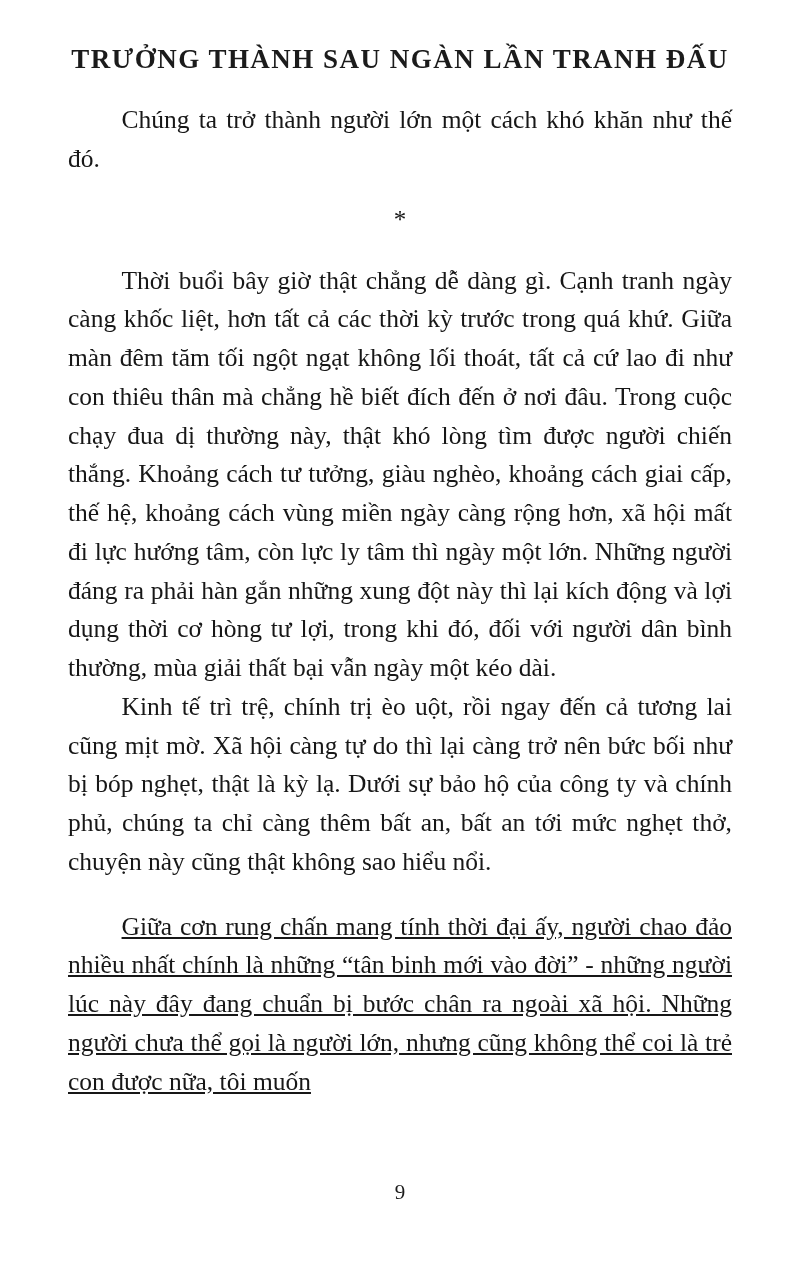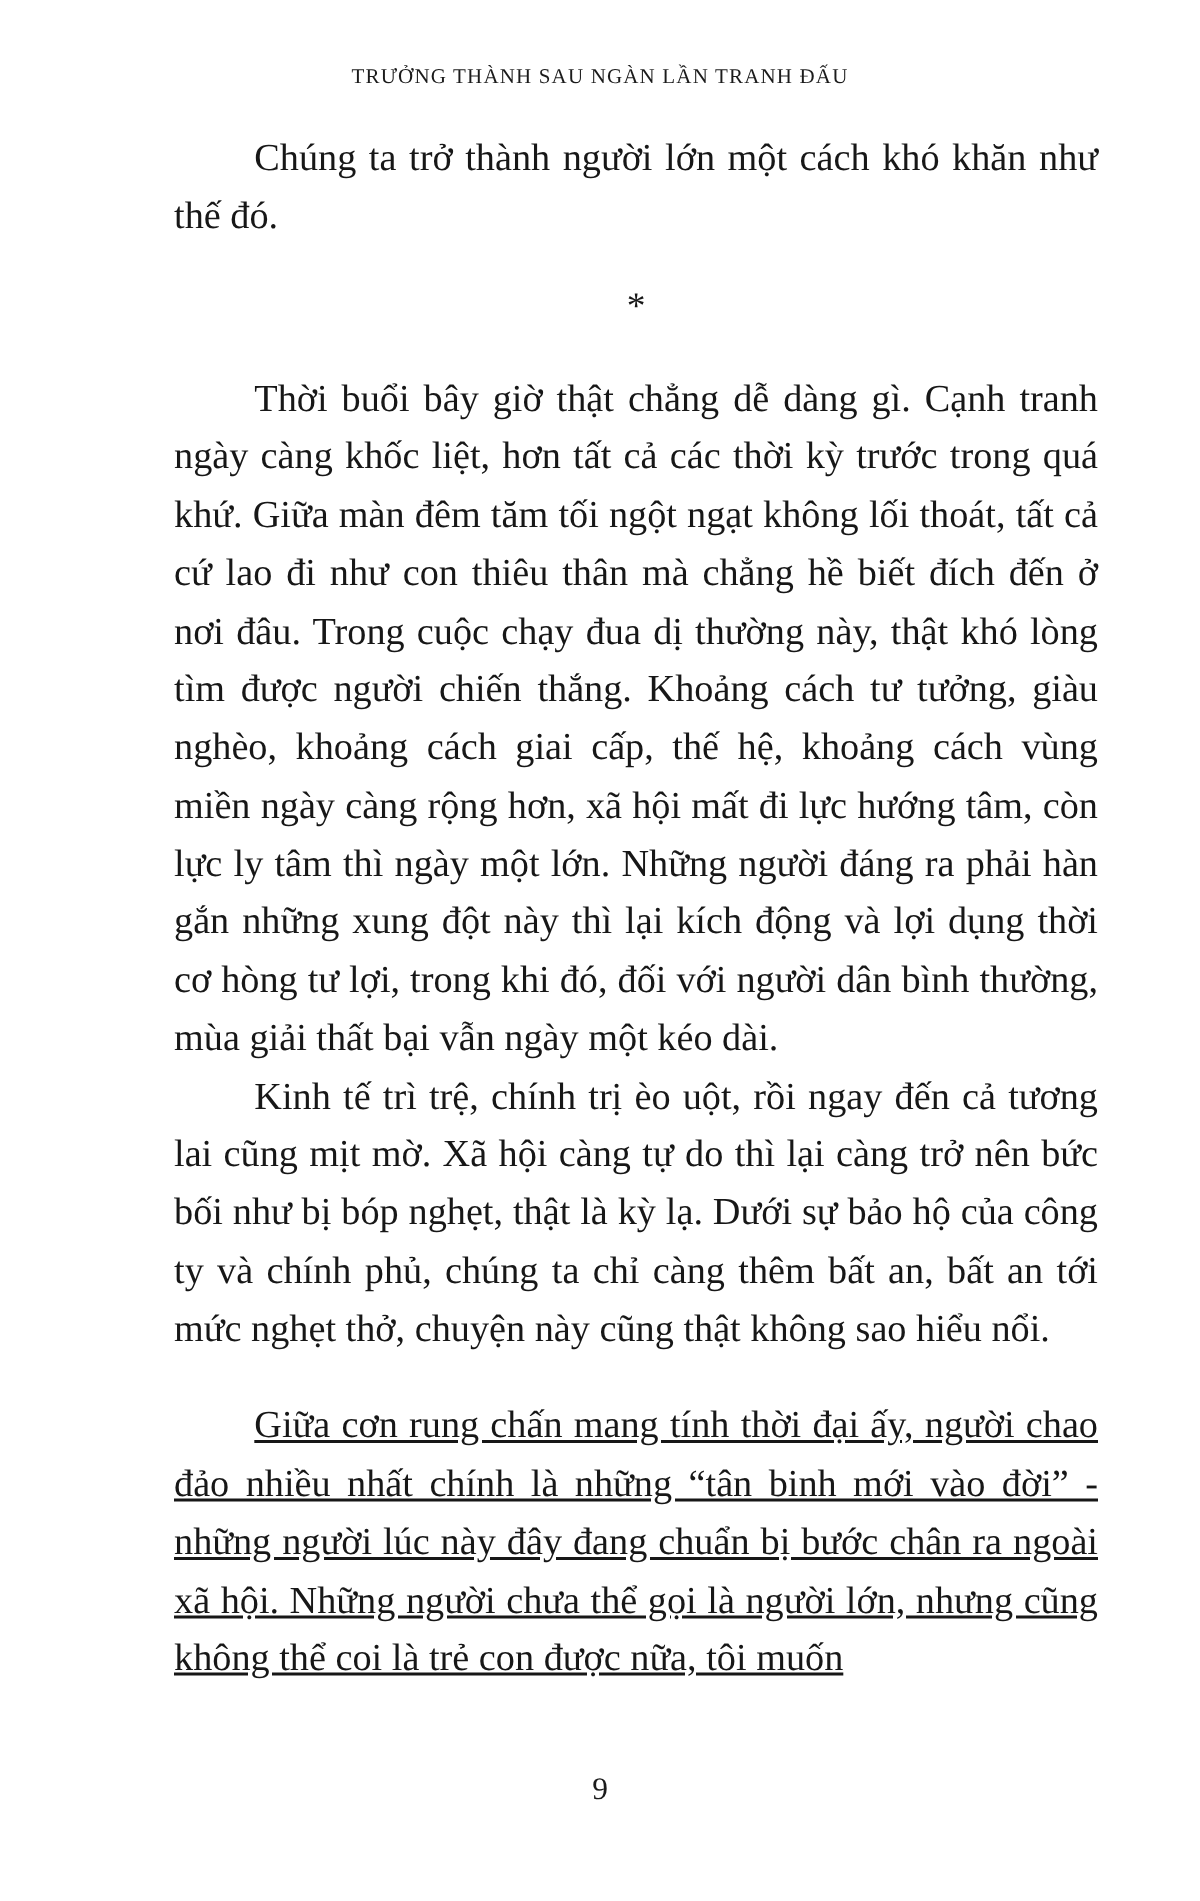--- a/index.html
+++ b/index.html
@@ -19,36 +19,36 @@
     position: absolute;
     left: 0;
     top: 0;
     width: 800px;
     height: 1267px;
     box-sizing: border-box;
     padding: 44px 68px 0 68px;
   }
   .running-head {
     text-align: center;
-    font-size: 14px;
+    font-size: 27px;
     letter-spacing: 0.055em;
     font-variant: small-caps;
     text-transform: uppercase;
     color: #1b1b1b;
     margin: 0 0 26px 0;
     font-family: "Liberation Serif", "DejaVu Serif", serif;
     white-space: nowrap;
+    font-weight: bold;
   }
   .body-text {
     font-size: 25.5px;
     line-height: 1.52;
     text-align: justify;
     text-justify: inter-word;
     color: #171717;
-    margin-left: 48px;
   }
   .body-text p {
     margin: 0;
     text-indent: 2.1em;
   }
   .sep {
     text-align: center;
     font-size: 25px;
     line-height: 1;
     margin: 28px 0 30px 0;

